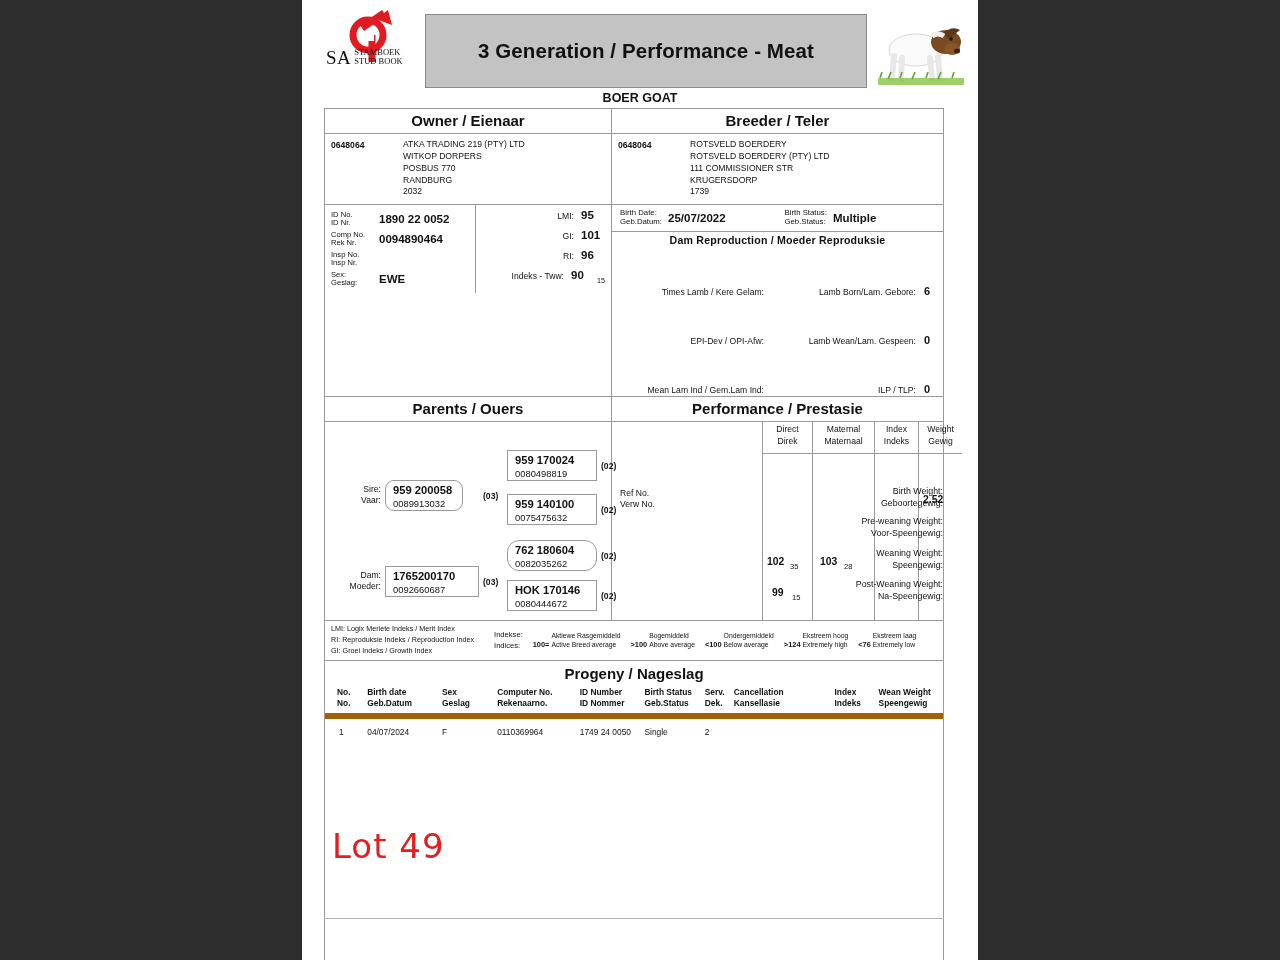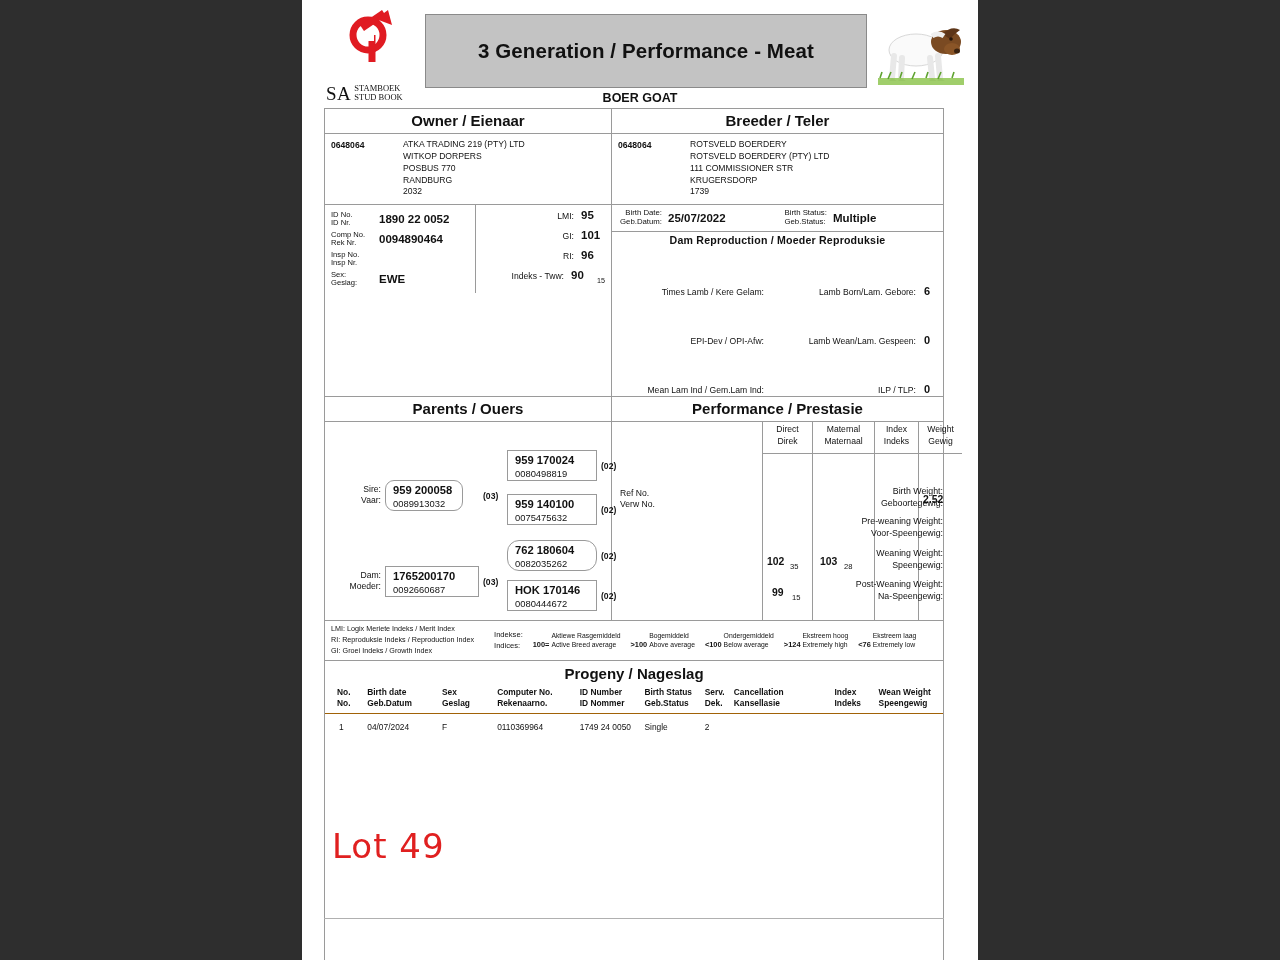--- a/index.html
+++ b/index.html
@@ -8,21 +8,21 @@
     font-family:"Liberation Sans", sans-serif;
     overflow:hidden;
   }
   .page{
     position:absolute;left:302px;top:0;width:676px;height:960px;background:#ffffff;
   }
   
   .hdr{position:absolute;left:0;top:0;width:676px;height:100px;}
   .logo{position:absolute;left:20px;top:8px;width:95px;height:84px;}
   .logo-mark{position:absolute;left:20px;top:2px;width:52px;height:56px;}
-  .logo-txt{position:absolute;left:4px;top:76px;width:92px;
+  .logo-txt{position:absolute;left:4px;top:40px;width:92px;
     font-family:"Liberation Serif", serif;display:flex;align-items:flex-end;}
   .logo-sa{font-size:19px;letter-spacing:.5px;color:#111;line-height:1;}
   .logo-sb{font-size:8.5px;color:#111;line-height:1.05;margin-left:3px;padding-bottom:1px;}
   .banner{position:absolute;left:123px;top:14px;width:440px;height:72px;
     background:#c3c3c3;border:1px solid #8a8a8a;display:flex;align-items:center;justify-content:center;}
   .banner span{font-size:20.5px;font-weight:bold;color:#111;letter-spacing:.1px;}
   .goat{position:absolute;left:570px;top:16px;width:104px;height:74px;}
   .species{position:absolute;left:0;top:91px;width:676px;text-align:center;
     font-size:12.5px;font-weight:bold;color:#111;}
   
@@ -80,21 +80,21 @@
   .legidx{display:flex;align-items:center;margin-left:20px;}
   .legidx .ll{font-size:7.6px;line-height:1.45;}
   .legitem{display:flex;align-items:flex-end;margin-left:10px;}
   .legitem .sym{font-size:7.4px;font-weight:bold;align-self:flex-end;padding-bottom:1px;}
   .legitem .two{margin-left:2px;line-height:1.35;font-size:6.8px;}
   
   .prog{border-top:1px solid #9a9a9a;}
   .proghead{text-align:center;font-size:15px;font-weight:bold;color:#111;padding:4px 0 4px;}
   .ptab{width:100%;border-collapse:collapse;}
   .ptab th{font-size:8.4px;font-weight:bold;color:#111;text-align:left;padding:1px 0 5px;vertical-align:top;line-height:1.3;}
-  .ptab thead tr{border-bottom:1px solid #a16207;}
+  .ptab thead tr{border-bottom:6px solid #a16207;}
   .ptab td{font-size:8.4px;color:#111;padding:8px 0 2px;vertical-align:top;}
   .progbody{height:278px;}
   .lot{position:absolute;left:30px;top:826px;font-family:"DejaVu Sans", sans-serif;
     font-size:34px;color:#e02020;letter-spacing:1px;}
   
   .foot-rule{position:absolute;left:22px;top:918px;width:620px;height:1px;background:#b0b0b0;}
   .foot{position:absolute;left:22px;top:928px;width:620px;display:flex;align-items:center;font-size:8.4px;color:#111;}
   .f1{width:120px;}
   .f2{width:60px;}
   .f3{flex:1;text-align:center;}
@@ -232,21 +232,21 @@
               <span class="ixlab">Indeks - Tww:</span>
               <span class="ixval">90</span>
               <span class="ixsup">15</span>
             </div>
           </div>
         </div>
       </div>
 
       <div class="cellR">
         <div class="birth bbot">
-          <div class="bcol" style="width:166px;padding-left:8px;text-align:right;">
+          <div class="bcol" style="width:166px;padding-left:8px;">
             <div class="blab">
               <span>Birth Date:</span><br>
               <span>Geb.Datum:</span>
             </div>
             <div class="bval">25/07/2022</div>
           </div>
           <div class="bcol" style="width:160px;">
             <div class="blab">
               <span>Birth Status:</span><br>
               <span>Geb.Status:</span>

